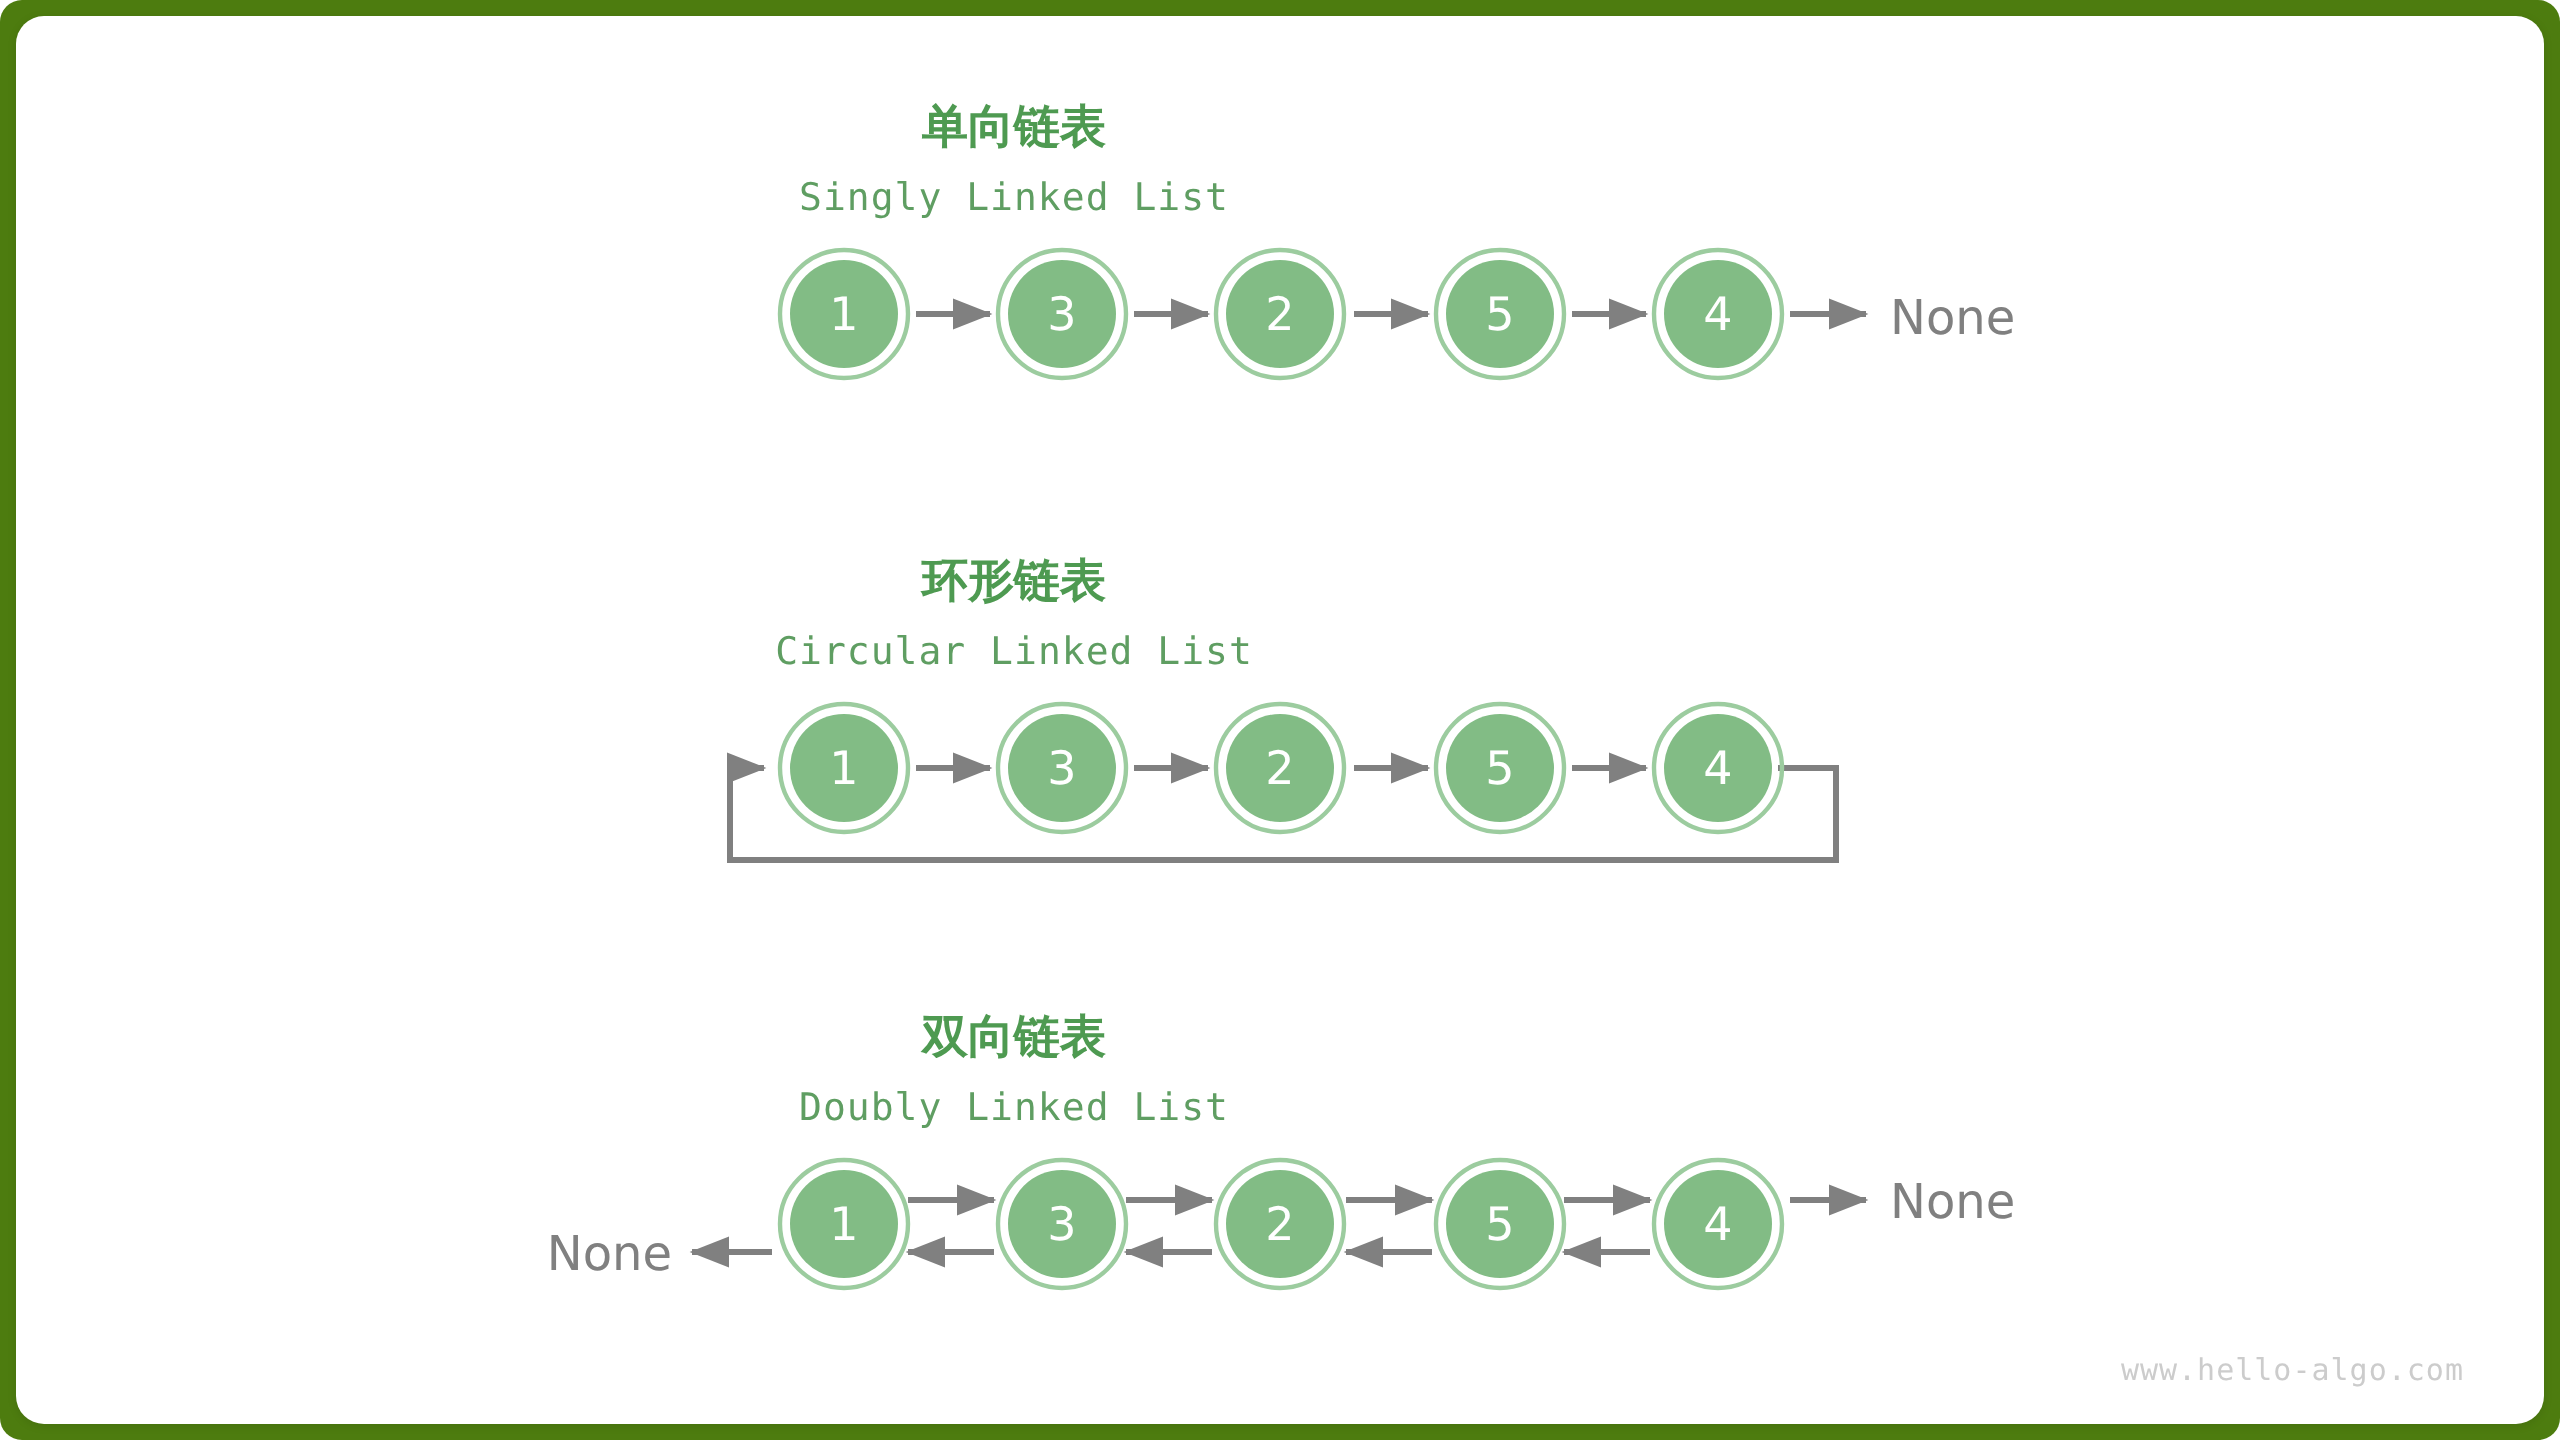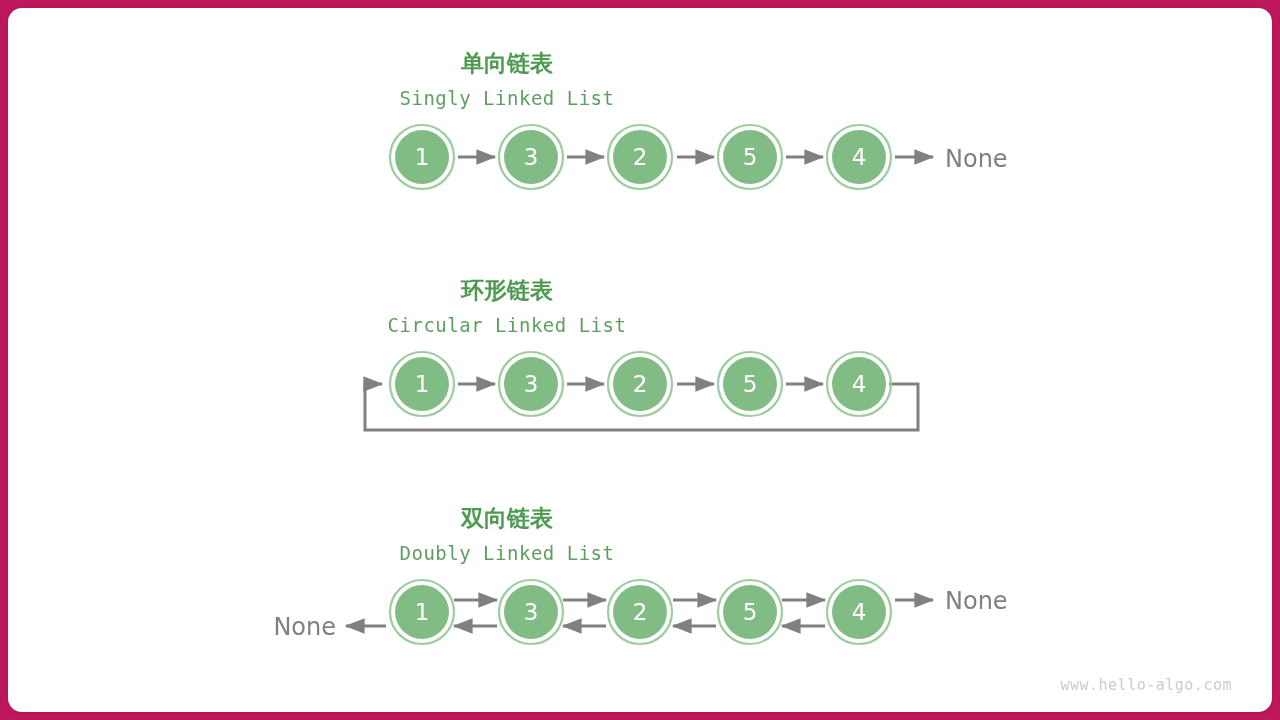--- a/index.html
+++ b/index.html
@@ -7,22 +7,23 @@
     padding: 0;
     width: 1280px;
     height: 720px;
     background: #ffffff;
     font-family: "DejaVu Sans", sans-serif;
   }
   #page {
     position: relative;
     width: 1280px;
     height: 720px;
-    background: #be185d;
+    background: #4d7c0f;
     overflow: hidden;
+    border-radius: 11px;
   }
   #card {
     position: absolute;
     left: 8px;
     top: 8px;
     width: 1264px;
     height: 704px;
     background: #ffffff;
     border-radius: 14px;
     box-shadow: 0 1px 5px rgba(0,0,0,0.10);

